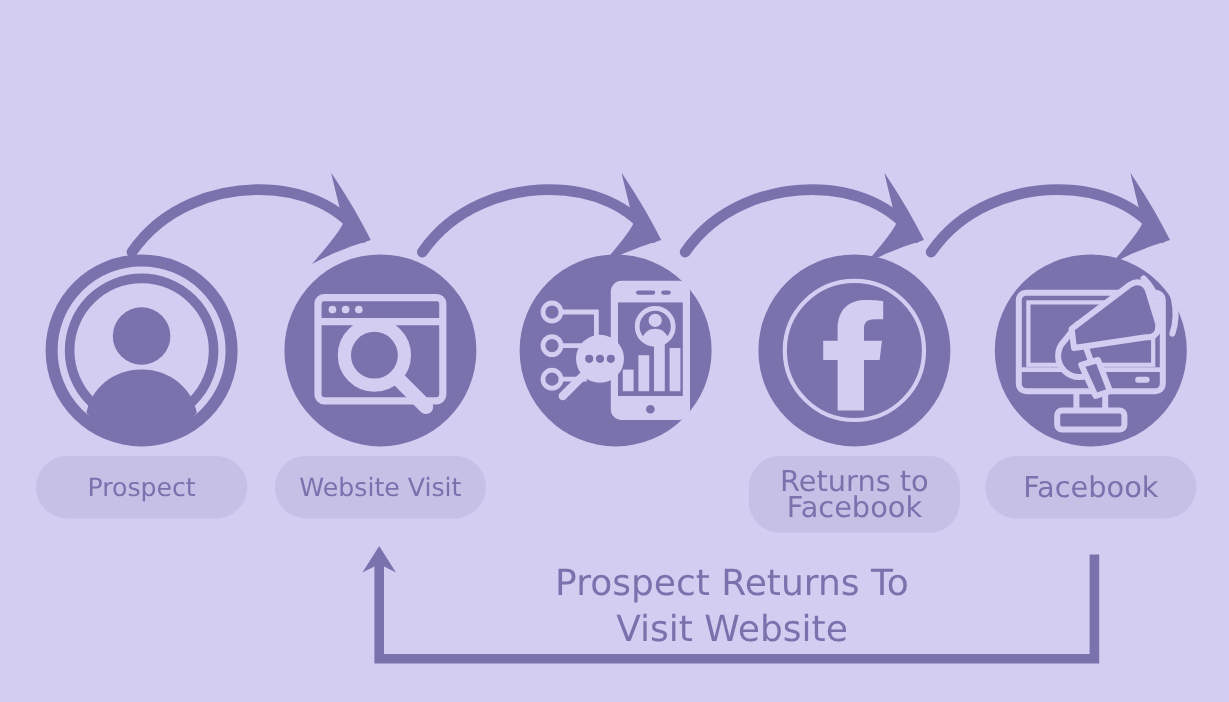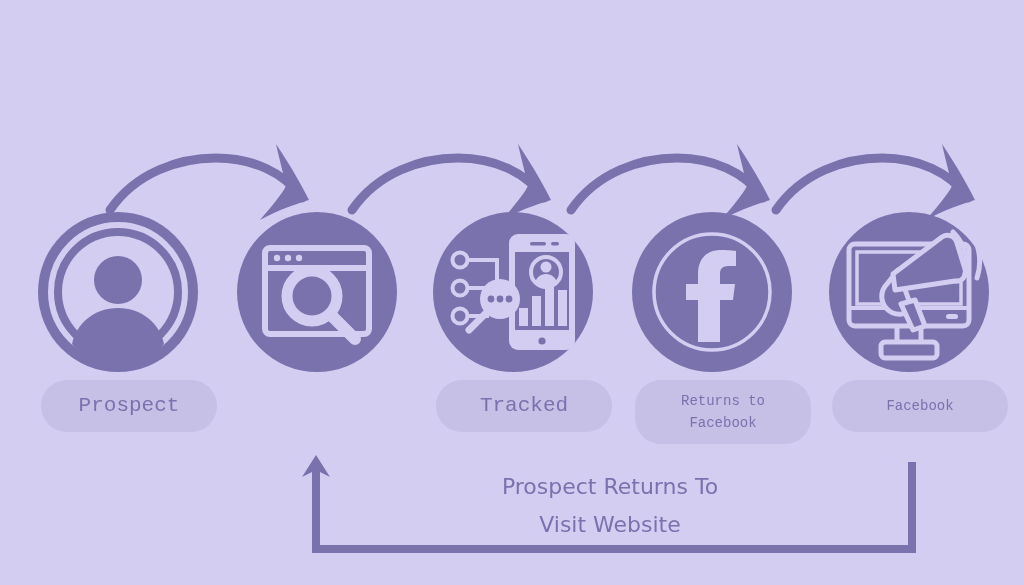--- a/index.html
+++ b/index.html
@@ -44,53 +44,52 @@
   .circle svg {
     position: absolute;
     left: 0;
     top: 0;
     width: 160px;
     height: 160px;
     display: block;
   }
   .pill {
     position: absolute;
-    left: 11px;
+    left: 0;
     top: 168px;
     width: 176px;
     box-sizing: border-box;
     background: #c6bfe6;
     border-radius: 26px;
     color: #7a72ad;
     font-size: 21px;
     line-height: 24px;
     text-align: center;
     padding: 14px 6px;
     min-height: 52px;
     display: flex;
     align-items: center;
     justify-content: center;
-    font-family: Liberation Mono, monospace;
   }
   .pill.multi {
-    font-size: 14px;
+    font-size: 24px;
     line-height: 22px;
     padding: 10px 6px;
   }
   .pill .ptext { display: block; }
 
   
   #loop-caption {
     position: absolute;
     left: 330px;
     top: 468px;
     width: 560px;
     text-align: center;
     color: #7a72ad;
-    font-size: 22px;
+    font-size: 30px;
     line-height: 38px;
   }
   .cap-line { display: block; }
 </style>
 </head>
 <body>
 
 <div id="stage">
 
   <svg class="layer" viewBox="0 0 1024 585" xmlns="http://www.w3.org/2000/svg">
@@ -135,20 +134,23 @@
       <svg viewBox="0 0 160 160">
         <rect x="28" y="36" width="104" height="86" rx="5" fill="none" stroke="#d4cdf2" stroke-width="6"></rect>
         <path d="M 28,56 H 132" stroke="#d4cdf2" stroke-width="6"></path>
         <circle cx="40" cy="46" r="3.2" fill="#d4cdf2"></circle>
         <circle cx="51" cy="46" r="3.2" fill="#d4cdf2"></circle>
         <circle cx="62" cy="46" r="3.2" fill="#d4cdf2"></circle>
         <circle cx="75" cy="84" r="25" fill="none" stroke="#d4cdf2" stroke-width="11"></circle>
         <path d="M 94,103 L 118,127" stroke="#d4cdf2" stroke-width="12" stroke-linecap="round"></path>
       </svg>
     </div>
+    <div class="pill">
+      <span class="ptext">Website Visit</span>
+    </div>
   </div>
 
   <div class="step" id="step-3" style="left:425px;">
     <div class="circle">
       <svg viewBox="0 0 160 160">
 
         <rect x="76" y="22" width="66" height="116" rx="9" fill="#d4cdf2"></rect>
         <rect x="82" y="40" width="54" height="78" fill="#7a72ad"></rect>
         <rect x="97" y="30" width="16" height="3.6" rx="1.8" fill="#7a72ad"></rect>
         <rect x="118" y="30" width="8" height="3.6" rx="1.8" fill="#7a72ad"></rect>
@@ -170,23 +172,20 @@
         <path d="M 35,76 H 56" fill="none" stroke="#d4cdf2" stroke-width="4"></path>
         <path d="M 35,104 H 56" fill="none" stroke="#d4cdf2" stroke-width="4"></path>
 
         <circle cx="67" cy="87" r="20" fill="#d4cdf2"></circle>
         <path d="M 53,101 L 36,118" stroke="#d4cdf2" stroke-width="7" stroke-linecap="round"></path>
         <circle cx="58" cy="87" r="3.4" fill="#7a72ad"></circle>
         <circle cx="67" cy="87" r="3.4" fill="#7a72ad"></circle>
         <circle cx="76" cy="87" r="3.4" fill="#7a72ad"></circle>
       </svg>
     </div>
-    <div class="pill">
-      <span class="ptext">Tracked</span>
-    </div>
   </div>
 
   <div class="step" id="step-4" style="left:624px;">
     <div class="circle">
       <svg viewBox="0 0 160 160">
         <circle cx="80" cy="80" r="58" fill="none" stroke="#d4cdf2" stroke-width="3.5"></circle>
         <path d="M 88,130 V 88 H 101 L 103,72 H 88 V 62 C 88,57 90,54 97,54 H 104 V 39
                  C 101,38.5 95,38 89,38 C 75,38 66,46.5 66,62 V 72 H 54 V 88 H 66 V 130 Z" fill="#d4cdf2"></path>
       </svg>
     </div>

